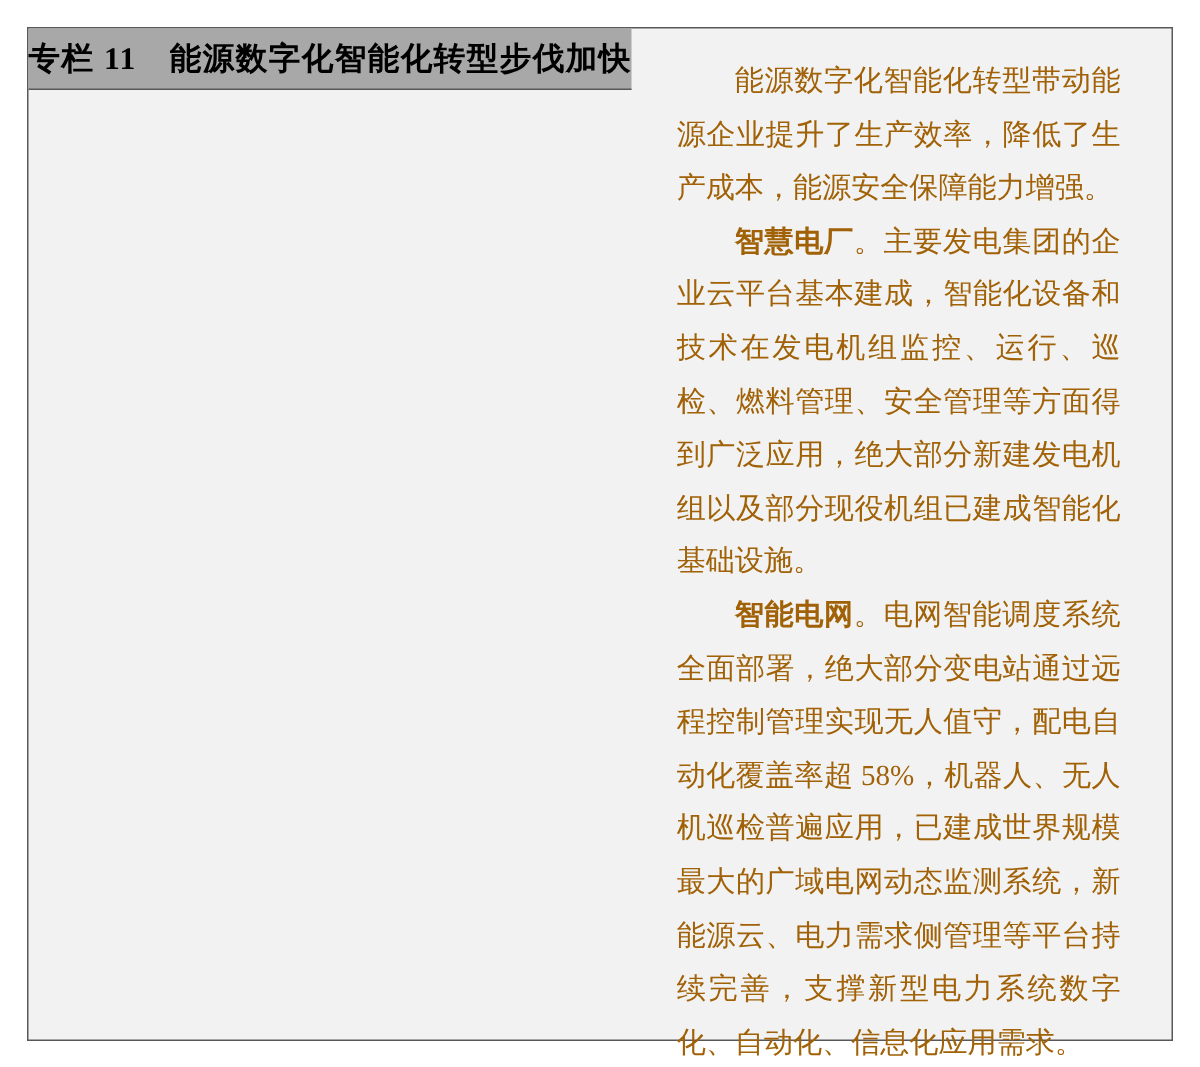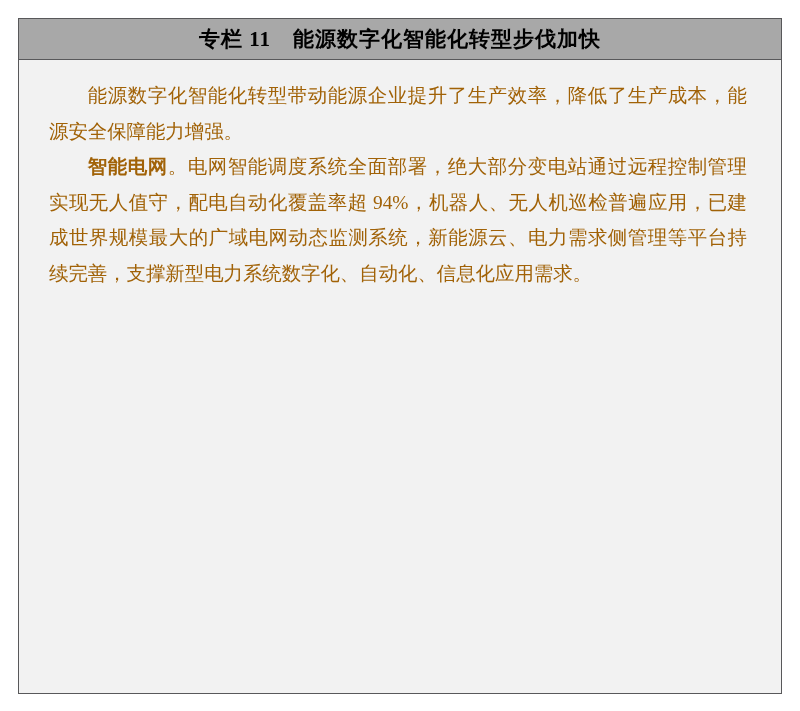--- a/index.html
+++ b/index.html
@@ -18,21 +18,21 @@
   .box {
     position: absolute;
     left: 18px;
     top: 18px;
     width: 764px;
     height: 676px;
     box-sizing: border-box;
     border: 1px solid #58585a;
     background: #f2f2f2;
     display: flex;
-    flex-direction: column;
+    flex-direction: row;
   }
   .box-title {
     flex: 0 0 auto;
     height: 40px;
     background: #a8a8a8;
     border-bottom: 1px solid #58585a;
     display: flex;
     align-items: center;
     justify-content: center;
     color: #000000;
@@ -71,20 +71,23 @@
       <span class="label">专栏 11　能源数字化智能化转型步伐加快</span>
     </div>
     <div class="box-body">
 
       <p class="para">
         <span>能源数字化智能化转型带动能源企业提升了生产效率，降低了生产成本，能源安全保障能力增强。</span>
       </p>
 
 
 
+      <p class="para">
+        <span class="lead-inline">智慧电厂</span><span>。主要发电集团的企业云平台基本建成，智能化设备和技术在发电机组监控、运行、巡检、燃料管理、安全管理等方面得到广泛应用，绝大部分新建发电机组以及部分现役机组已建成智能化基础设施。</span>
+      </p>
 
       <p class="para">
-        <span class="lead-inline">智能电网</span><span>。电网智能调度系统全面部署，绝大部分变电站通过远程控制管理实现无人值守，配电自动化覆盖率超 94%，机器人、无人机巡检普遍应用，已建成世界规模最大的广域电网动态监测系统，新能源云、电力需求侧管理等平台持续完善，支撑新型电力系统数字化、自动化、信息化应用需求。</span>
+        <span class="lead-inline">智能电网</span><span>。电网智能调度系统全面部署，绝大部分变电站通过远程控制管理实现无人值守，配电自动化覆盖率超 58%，机器人、无人机巡检普遍应用，已建成世界规模最大的广域电网动态监测系统，新能源云、电力需求侧管理等平台持续完善，支撑新型电力系统数字化、自动化、信息化应用需求。</span>
       </p>
 
     </div>
   </div>
 </div>
 
 </body></html>

